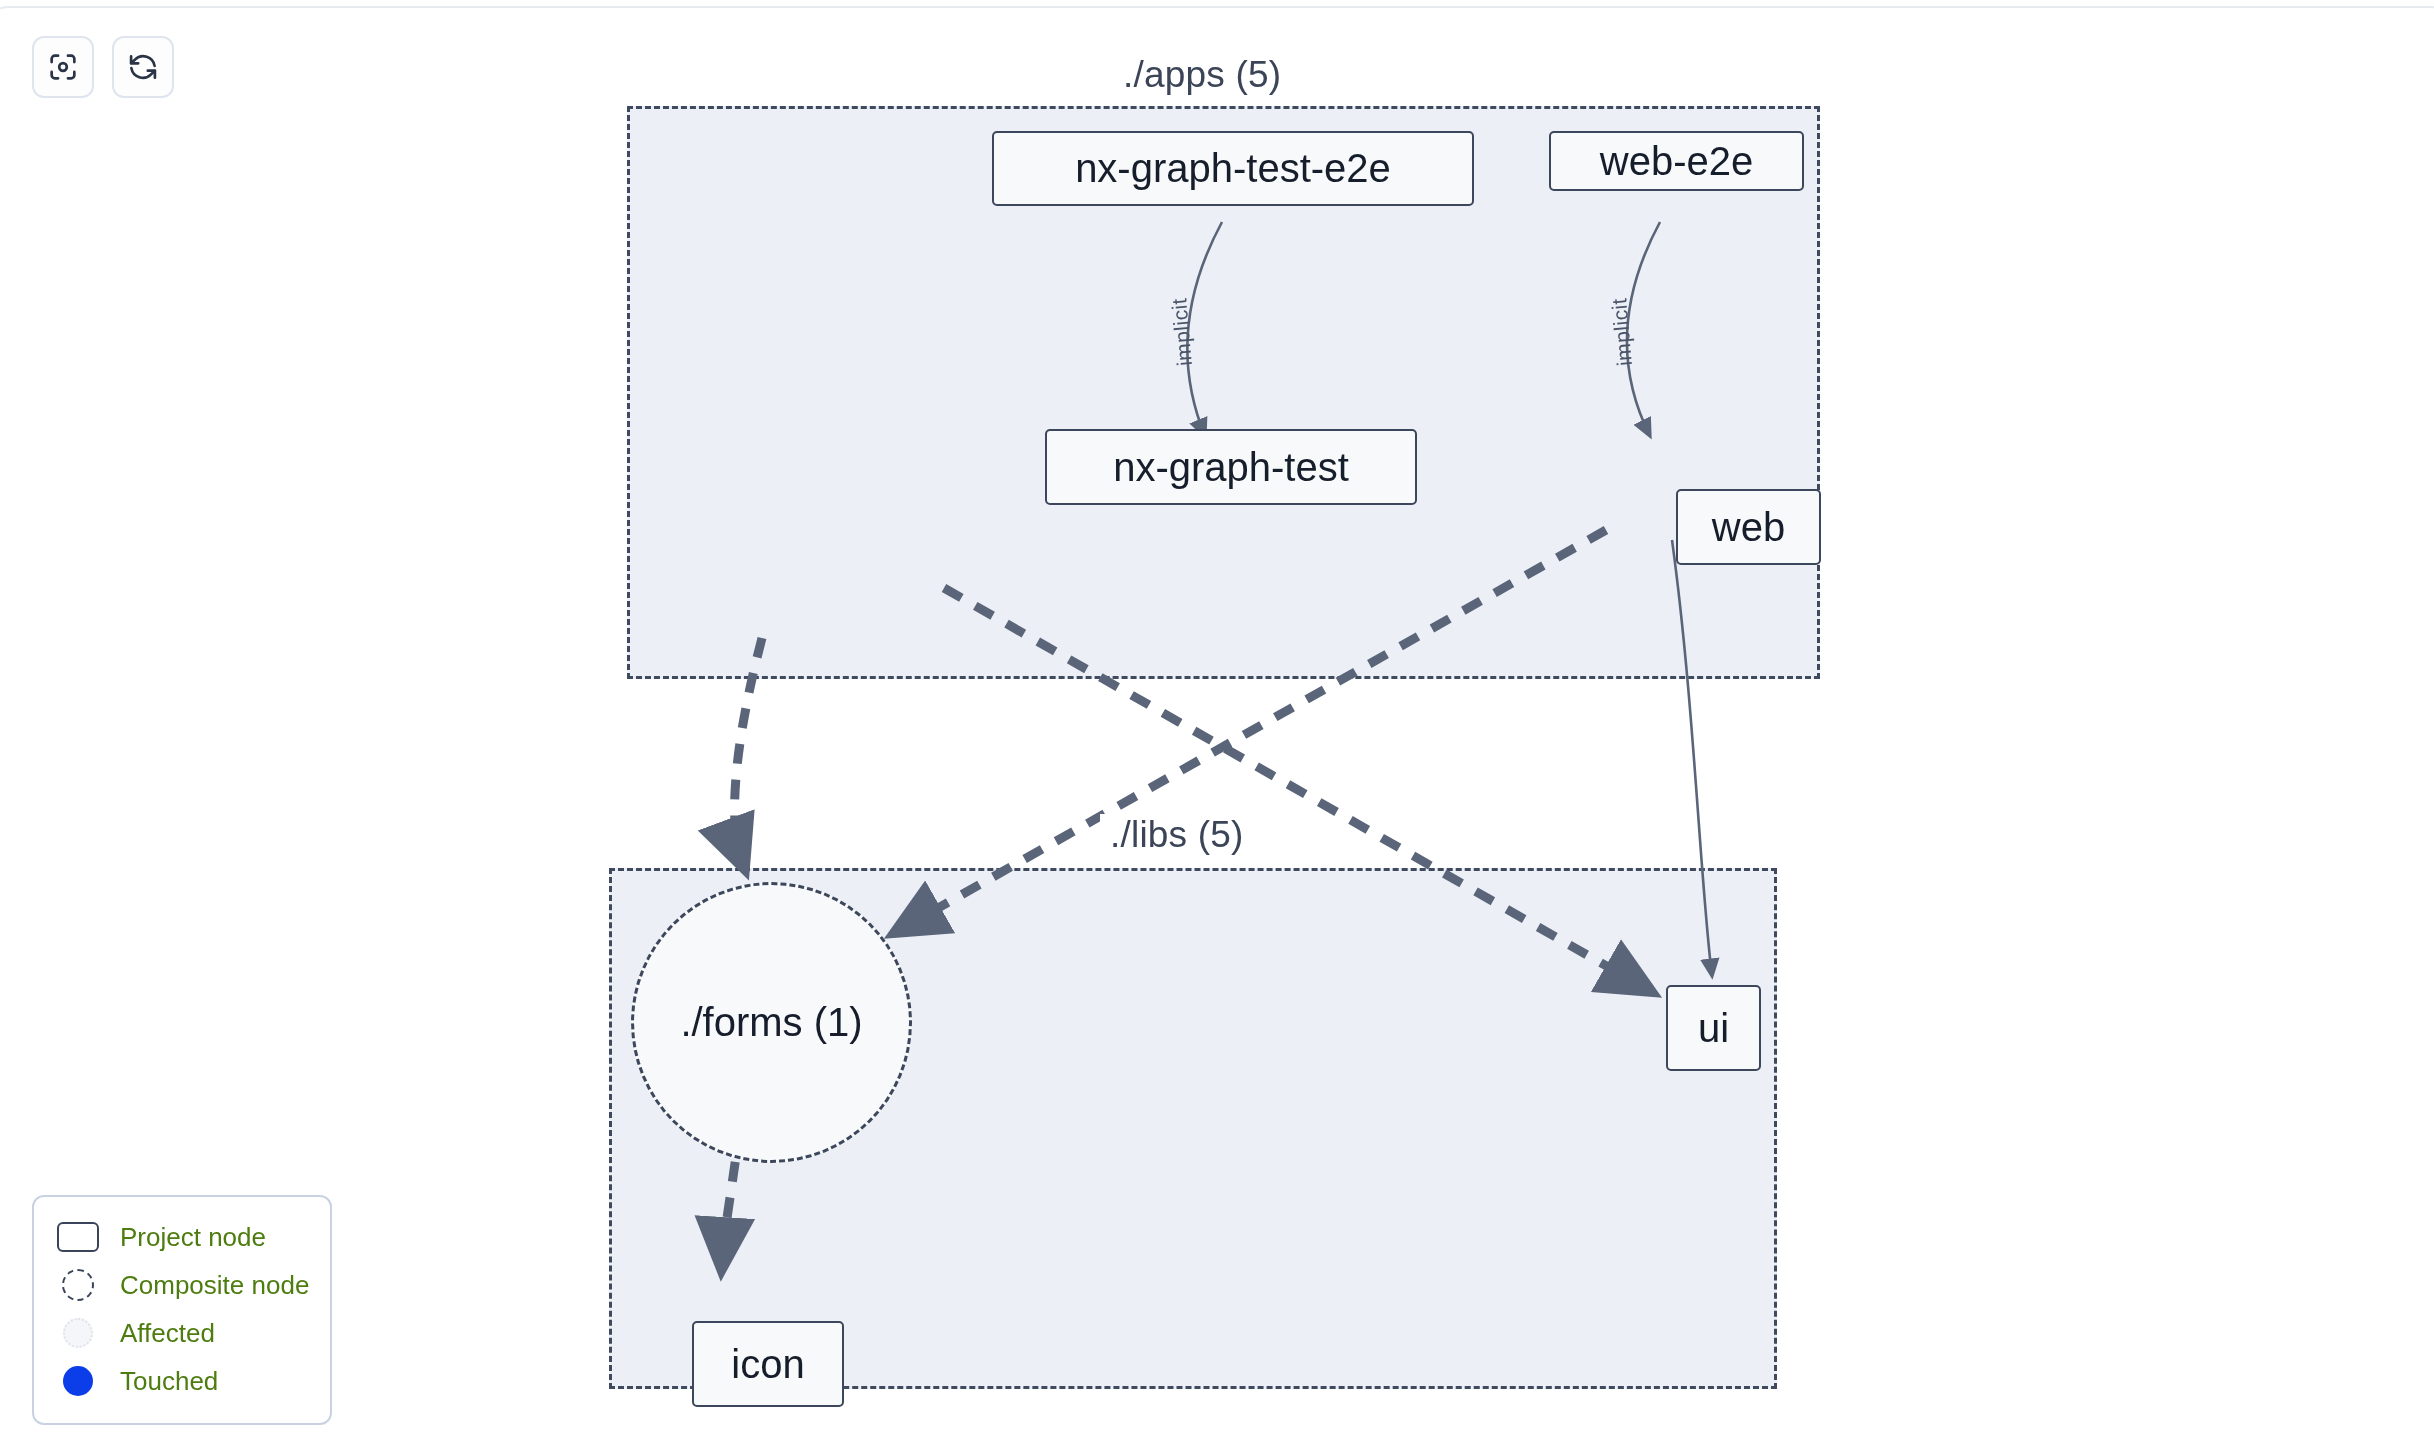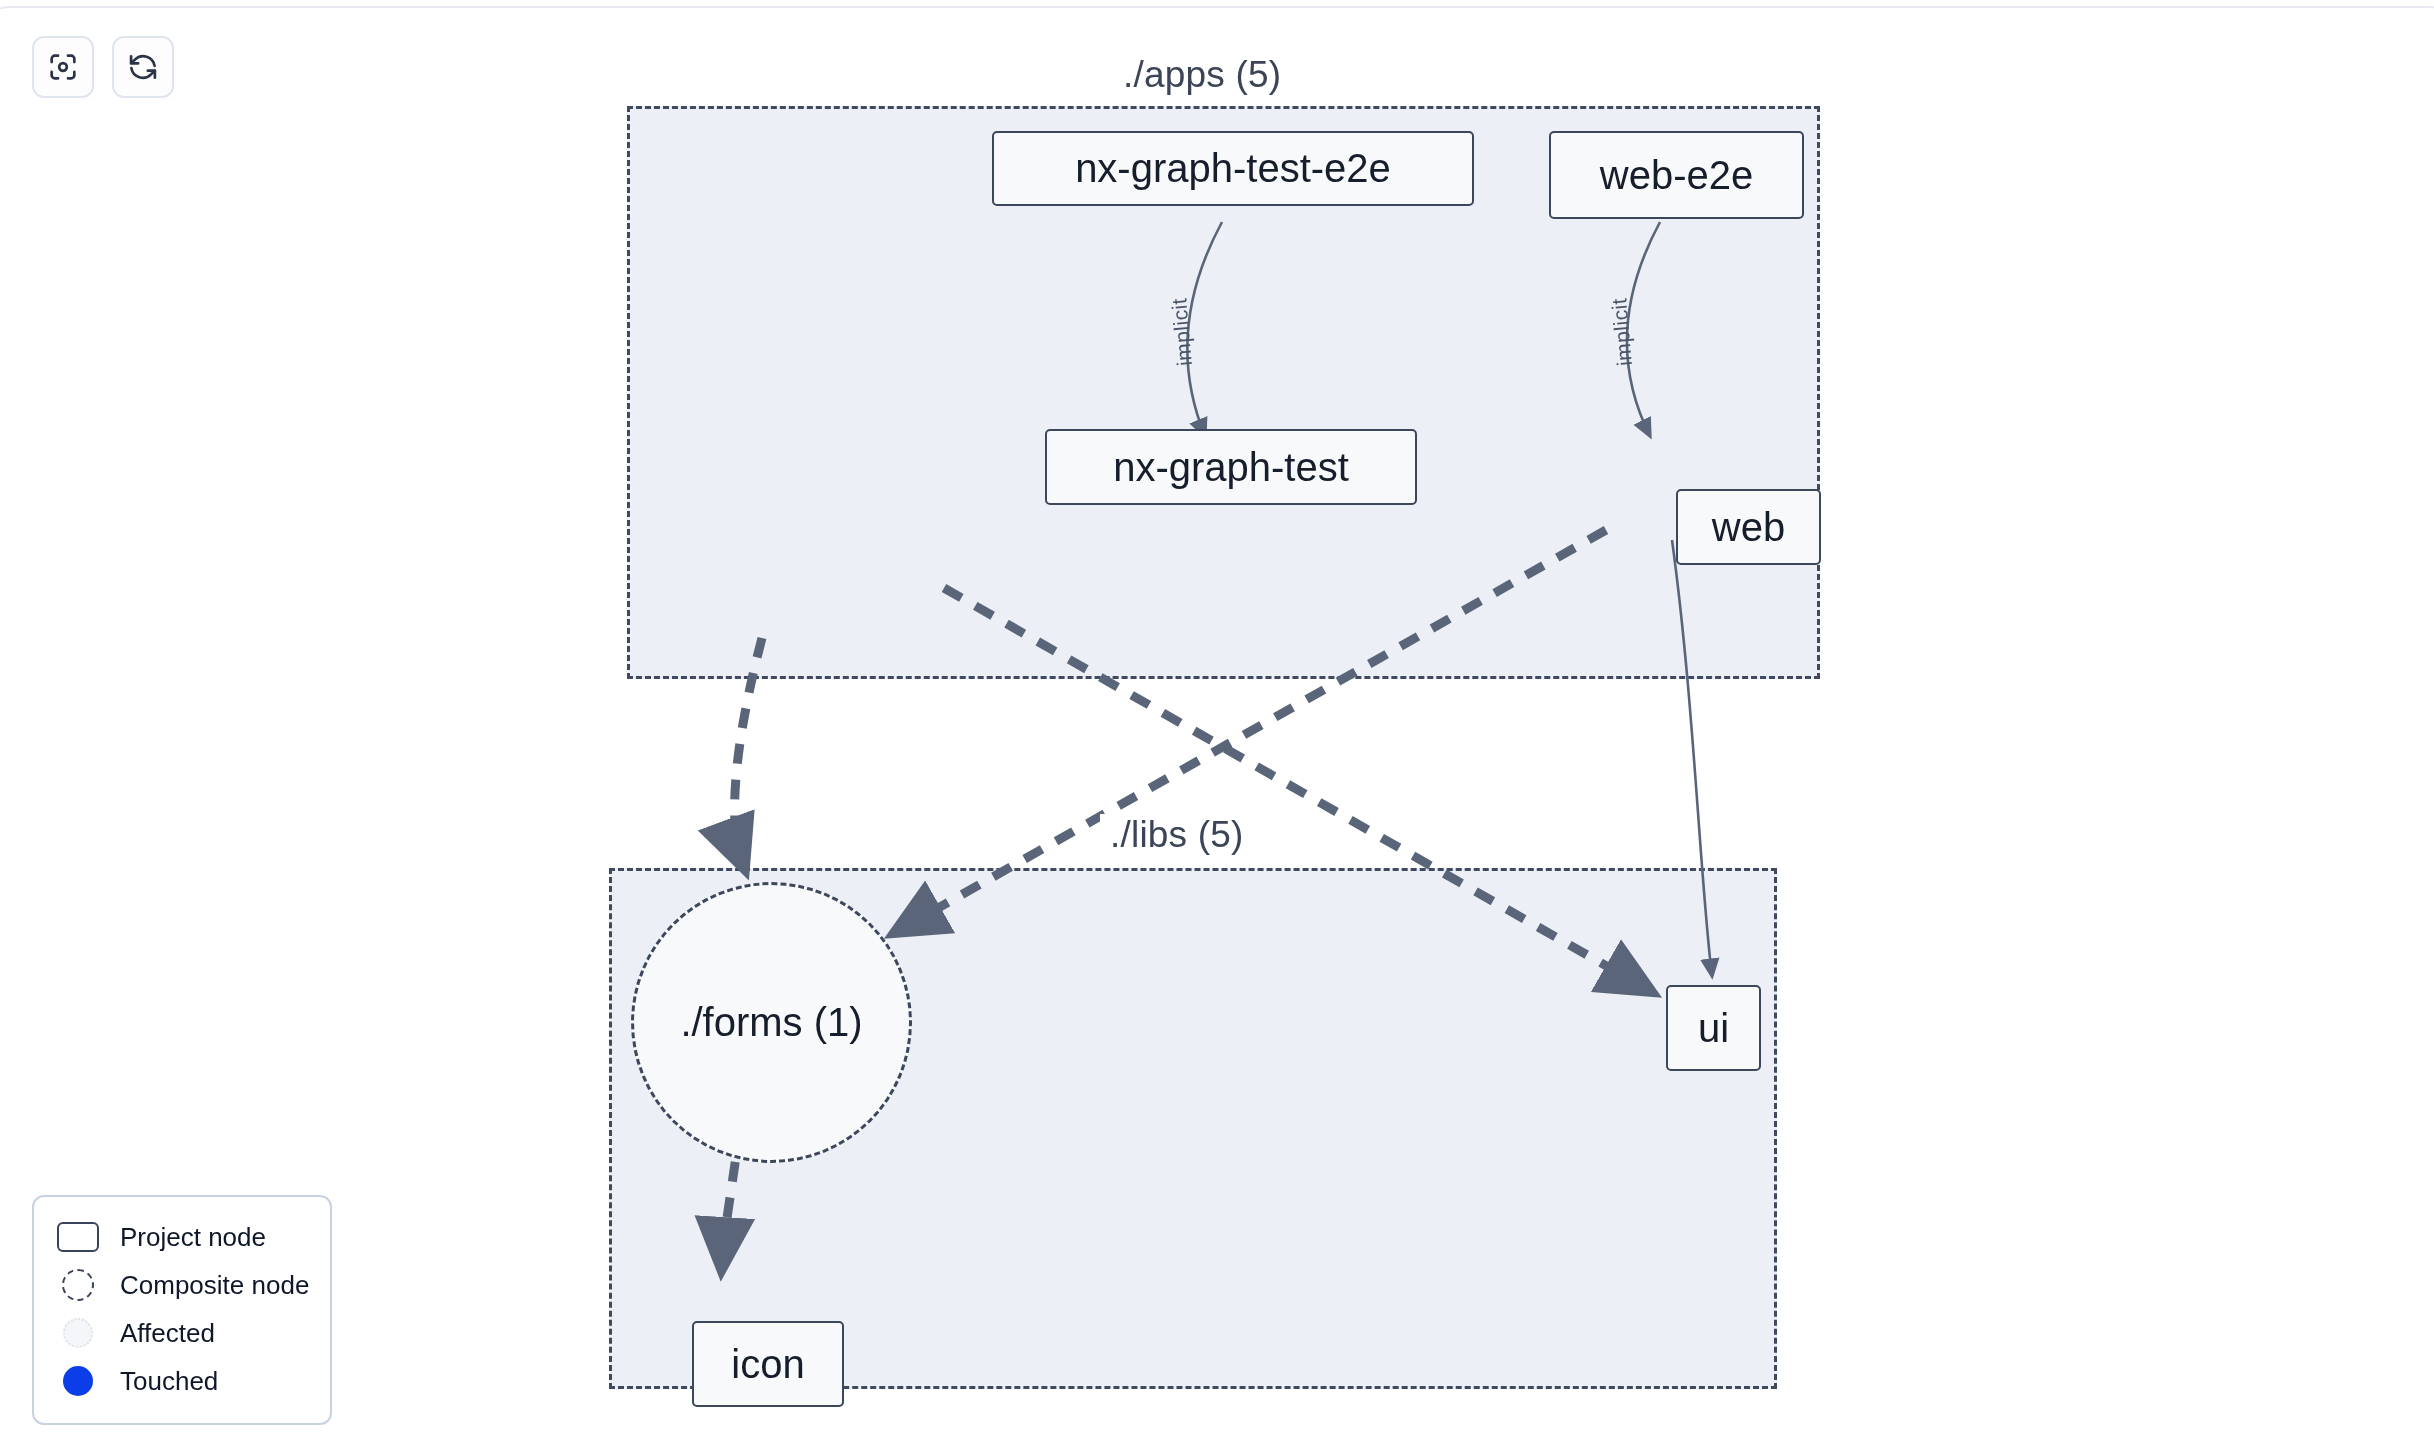--- a/index.html
+++ b/index.html
@@ -148,21 +148,21 @@
     z-index: 40;
   }
   .legend-row {
     display: flex;
     align-items: center;
     height: 48px;
     gap: 20px;
   }
   .legend-label {
     font-size: 26px;
-    color: #0f172a;
+    color: #4d7c0f;
     white-space: nowrap;
   }
   .lg-swatch {
     width: 44px;
     height: 34px;
     flex: 0 0 44px;
     display: flex;
     align-items: center;
     justify-content: center;
   }
@@ -255,21 +255,21 @@
       <path d="M 1606,530 L 901,929" fill="none" stroke="#5a6579" stroke-width="9" stroke-dasharray="20 16" stroke-linecap="butt" marker-end="url(#arrow-thick)"></path>
 
       <path d="M 740,1126 C 732,1190 724,1230 722,1262" fill="none" stroke="#5a6579" stroke-width="9" stroke-dasharray="20 16" stroke-linecap="butt" marker-end="url(#arrow-thick)"></path>
     </svg>
 
     <div class="edge-label" style="left:1148px; top:320px; transform:rotate(-95deg);">implicit</div>
     <div class="edge-label" style="left:1588px; top:320px; transform:rotate(-95deg);">implicit</div>
 
     <div class="project-node" style="left:992px; top:131px; width:482px; height:75px;">nx-graph-test-e2e</div>
 
-    <div class="project-node" style="left:1549px; top:131px; width:255px; height:88px;">web-e2e</div>
+    <div class="project-node" style="left:1549px; top:131px; width:255px; height:60px;">web-e2e</div>
 
     <div class="project-node" style="left:1045px; top:429px; width:372px; height:76px;">nx-graph-test</div>
 
     <div class="project-node" style="left:1676px; top:455px; width:145px; height:76px;margin-top:34px;">web</div>
 
     <div class="project-node" style="left:1666px; top:985px; width:95px; height:86px;">ui</div>
 
     <div class="project-node" style="left:692px; top:1281px; width:152px; height:86px;margin-top:40px;">icon</div>
 
 

